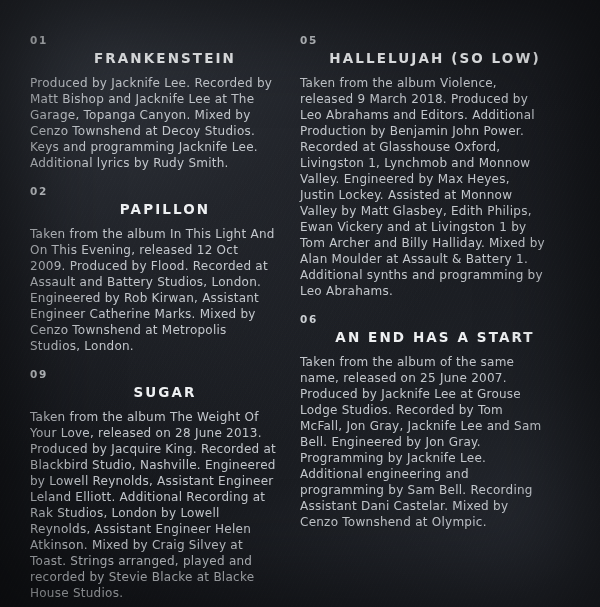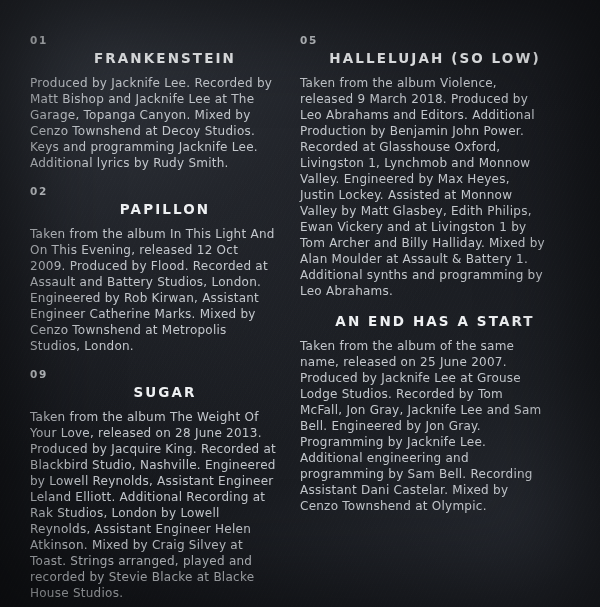--- a/index.html
+++ b/index.html
@@ -114,20 +114,21 @@
 
     <div class="col col-right">
 
       <div class="track">
         <div class="tracknum">05</div>
         <div class="trackname">HALLELUJAH (SO LOW)</div>
         <div class="credits">Taken from the album Violence, released 9 March 2018. Produced by Leo Abrahams and Editors. Additional Production by Benjamin John Power. Recorded at Glasshouse Oxford, Livingston 1, Lynchmob and Monnow Valley. Engineered by Max Heyes, Justin Lockey. Assisted at Monnow Valley by Matt Glasbey, Edith Philips, Ewan Vickery and at Livingston 1 by Tom Archer and Billy Halliday. Mixed by Alan Moulder at Assault &amp; Battery 1. Additional synths and programming by Leo Abrahams.</div>
       </div>
 
       <div class="track">
+        <div class="tracknum">06</div>
         <div class="trackname">AN END HAS A START</div>
         <div class="credits">Taken from the album of the same name, released on 25 June 2007. Produced by Jacknife Lee at Grouse Lodge Studios. Recorded by Tom McFall, Jon Gray, Jacknife Lee and Sam Bell. Engineered by Jon Gray. Programming by Jacknife Lee. Additional engineering and programming by Sam Bell. Recording Assistant Dani Castelar. Mixed by Cenzo Townshend at Olympic.</div>
       </div>
 
 
     </div>
 
   </div>
 
   <div class="edge-vignette"></div>

